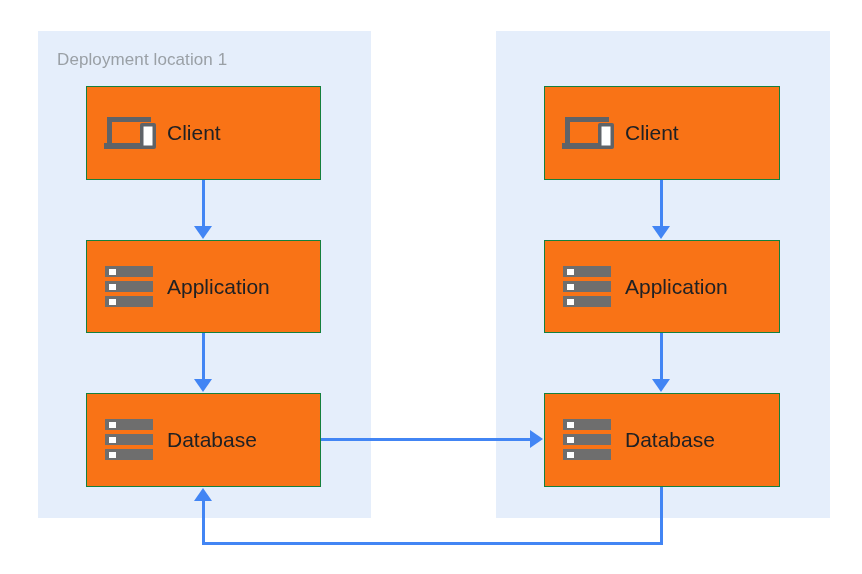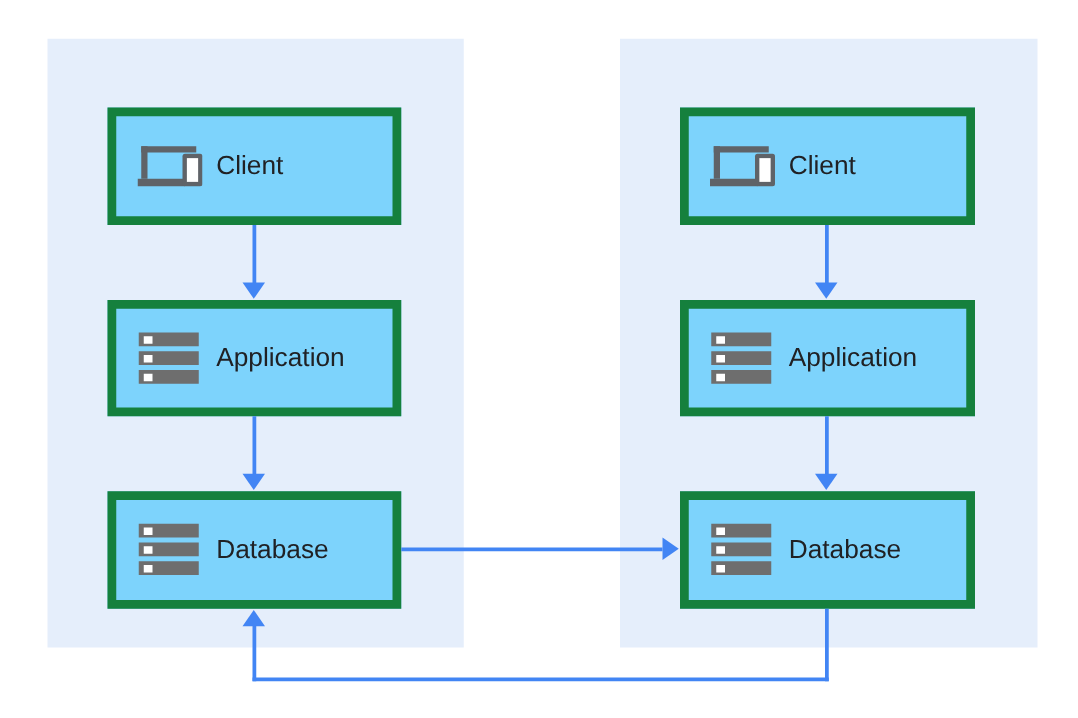--- a/index.html
+++ b/index.html
@@ -27,22 +27,22 @@
     position: absolute;
     color: #9aa0a6;
     font-size: 17px;
     line-height: 20px;
     white-space: nowrap;
     letter-spacing: 0.1px;
   }
   
   .node {
     position: absolute;
-    background: #7dd3fc;
-    border: 7px solid #15803d;
+    background: #f97316;
+    border: 1px solid #15803d;
     box-sizing: border-box;
     display: flex;
     align-items: center;
   }
   .node .icon-wrap {
     width: 62px;
     min-width: 62px;
     height: 48px;
     margin-left: 12px;
     display: flex;
@@ -85,20 +85,21 @@
     border-bottom: 9px solid transparent;
     border-left: 13px solid #4285f4;
   }
 </style>
 </head>
 <body>
 
 <div id="canvas">
 
   <div class="zone" style="left:38px; top:31px; width:333px; height:487px;"></div>
+  <div class="zone-title" style="left:57px; top:50px;">Deployment location 1</div>
 
   <div class="node" style="left:86px; top:86px; width:235px; height:94px;">
     <span class="icon-wrap">
       <svg class="icon-svg" width="52" height="40" viewBox="0 0 52 40" aria-hidden="true">
 
         <rect x="3" y="4" width="44" height="5" fill="#5f6368"></rect>
         <rect x="3" y="4" width="5" height="26" fill="#5f6368"></rect>
         <rect x="0" y="30" width="38" height="6" fill="#5f6368"></rect>
 
         <rect x="36" y="10" width="16" height="26" rx="2" fill="#5f6368"></rect>

